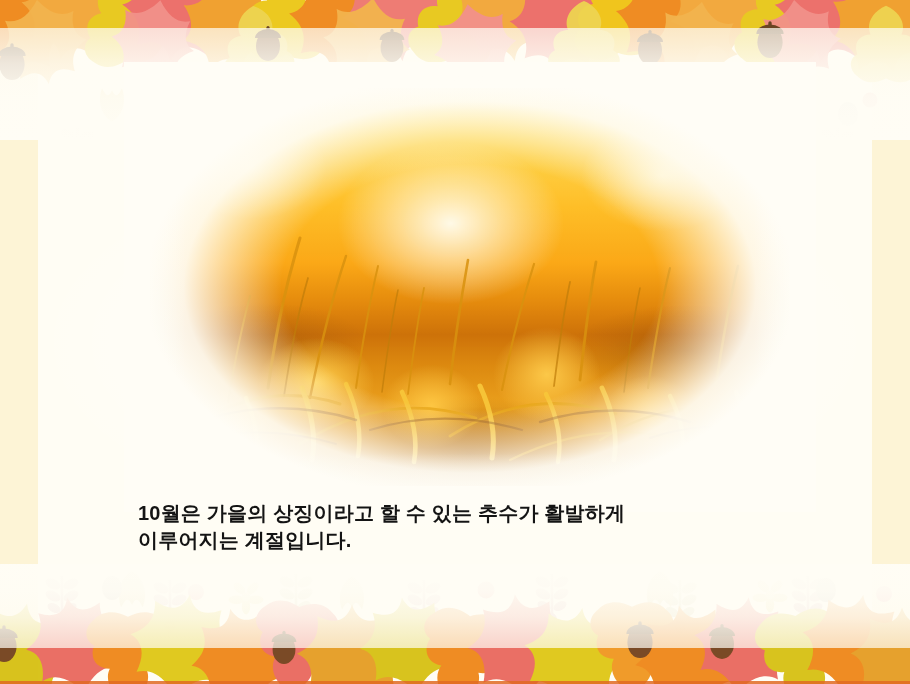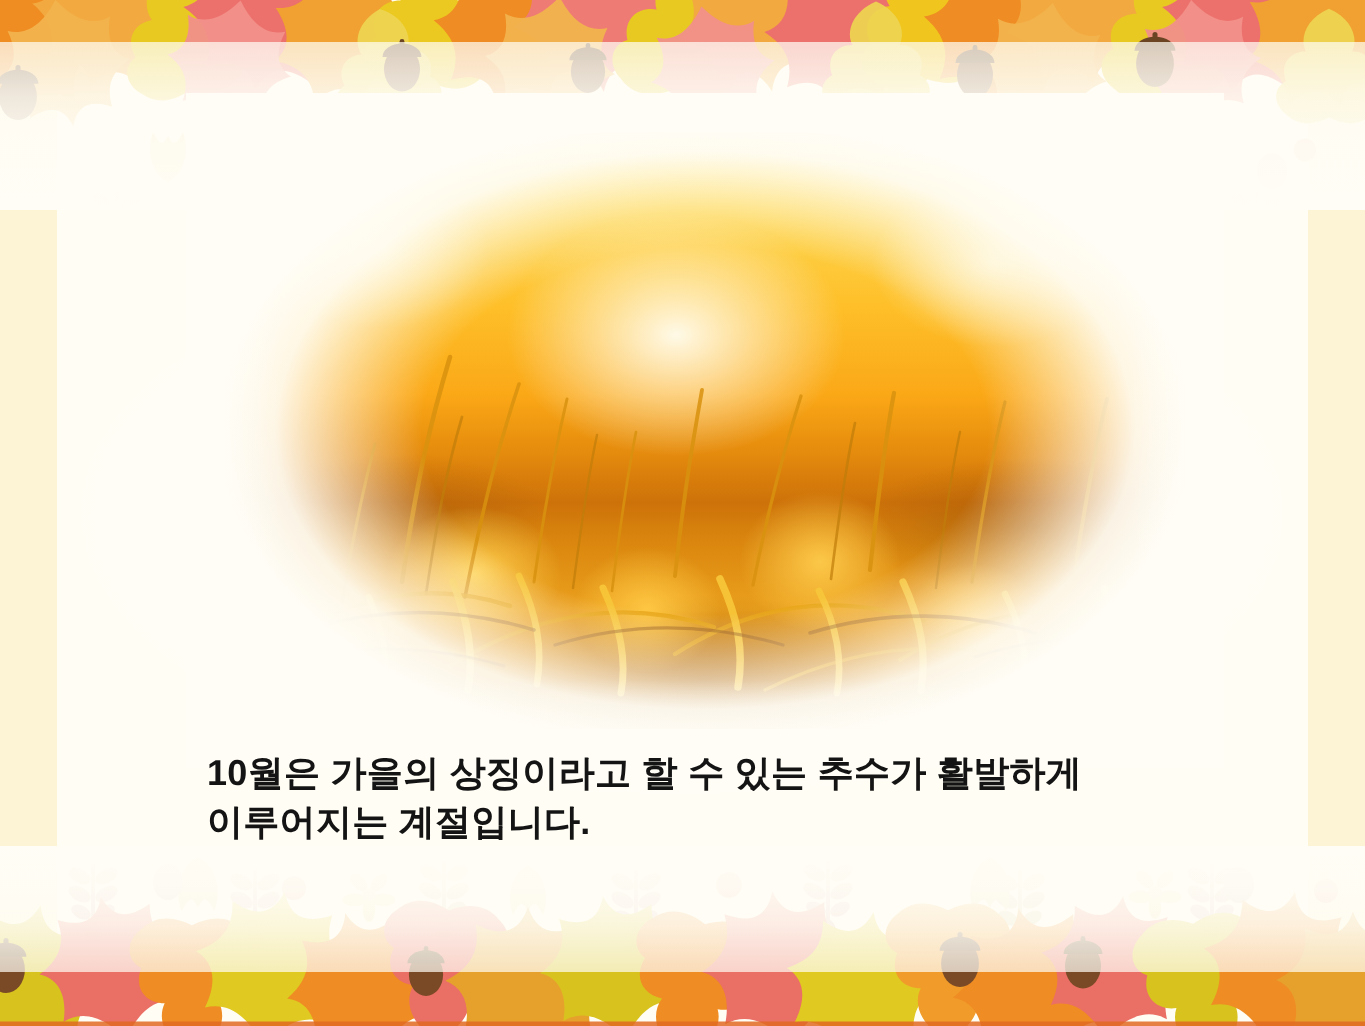--- a/index.html
+++ b/index.html
@@ -107,21 +107,21 @@
       linear-gradient(to right, #fffdf6 0%, rgba(255,253,246,0) 9%),
       linear-gradient(to left,  #fffdf6 0%, rgba(255,253,246,0) 9%),
       linear-gradient(to bottom,#fffdf6 0%, rgba(255,253,246,0) 11%),
       linear-gradient(to top,   #fffdf6 0%, rgba(255,253,246,0) 13%);
     pointer-events:none;
   }
   
   #caption{
     position:absolute;left:138px;top:500px;width:660px;
     color:#141414;
-    font-size:24px;
+    font-size:20px;
     font-weight:bold;
     line-height:1.36;
     letter-spacing:.2px;
     white-space:pre-line;
     word-break:keep-all;
   }
 </style>
 </head>
 <body>
 

